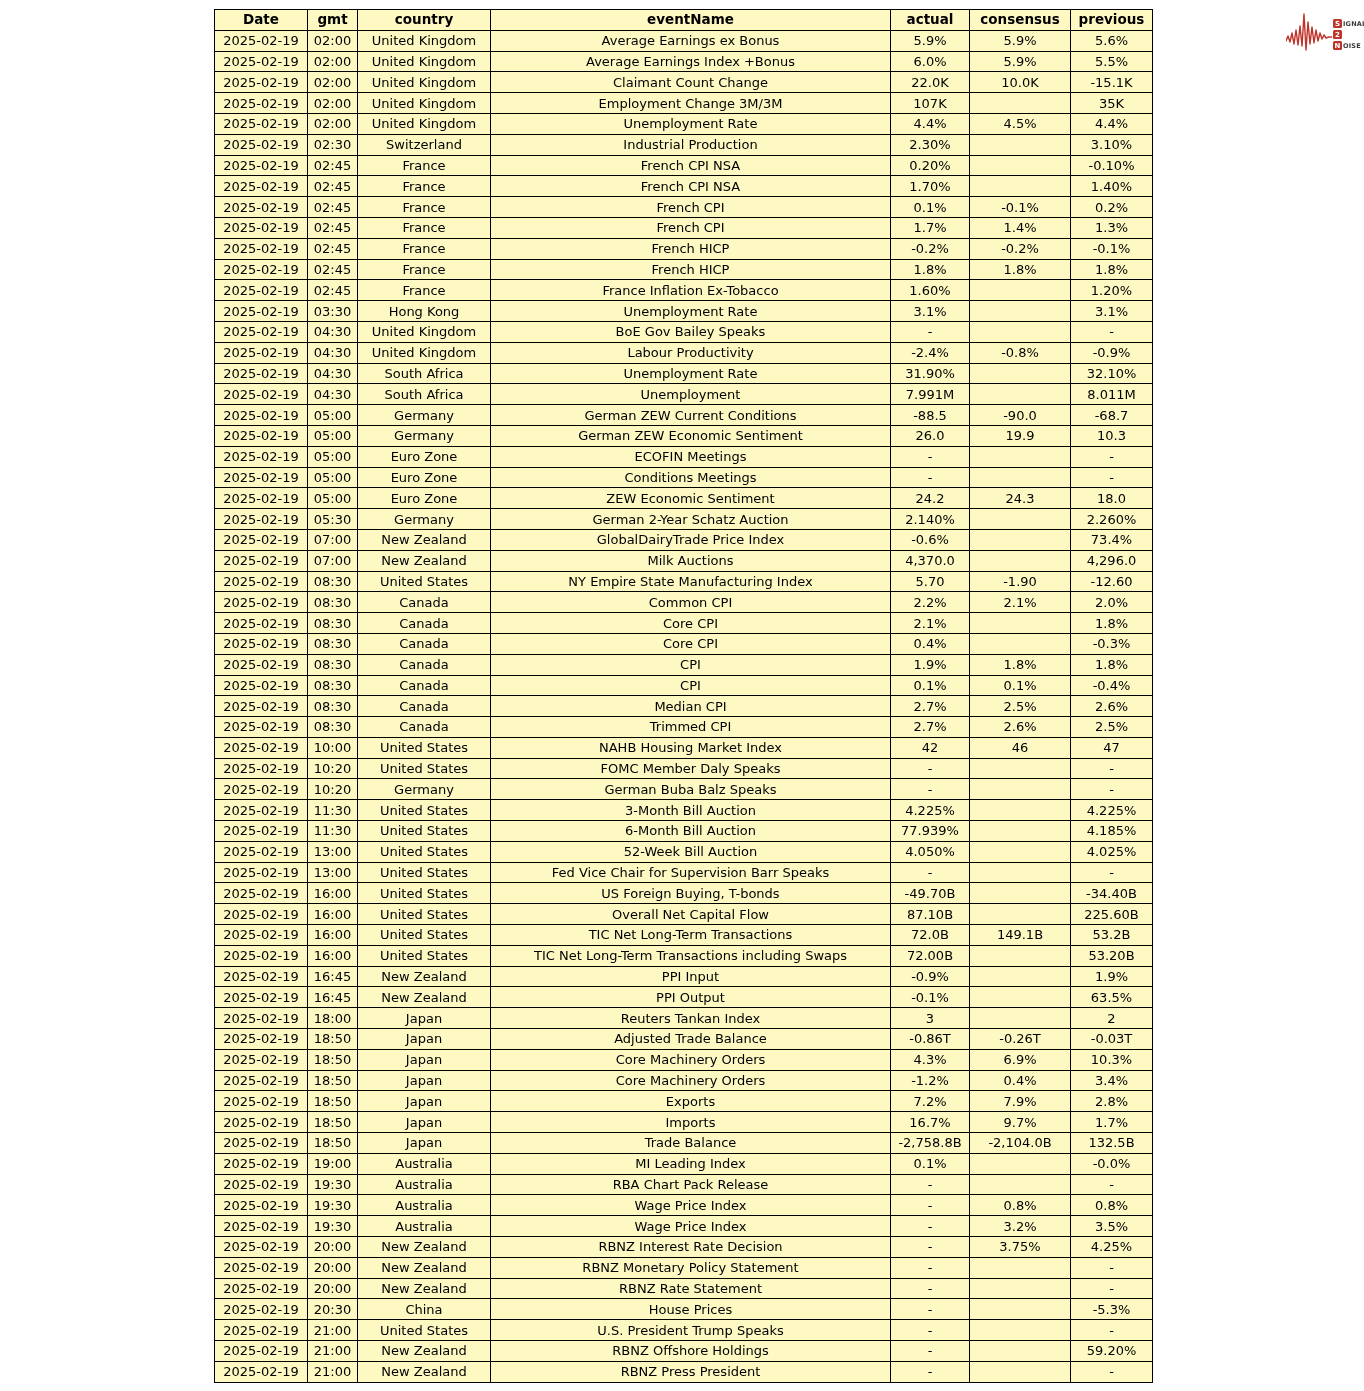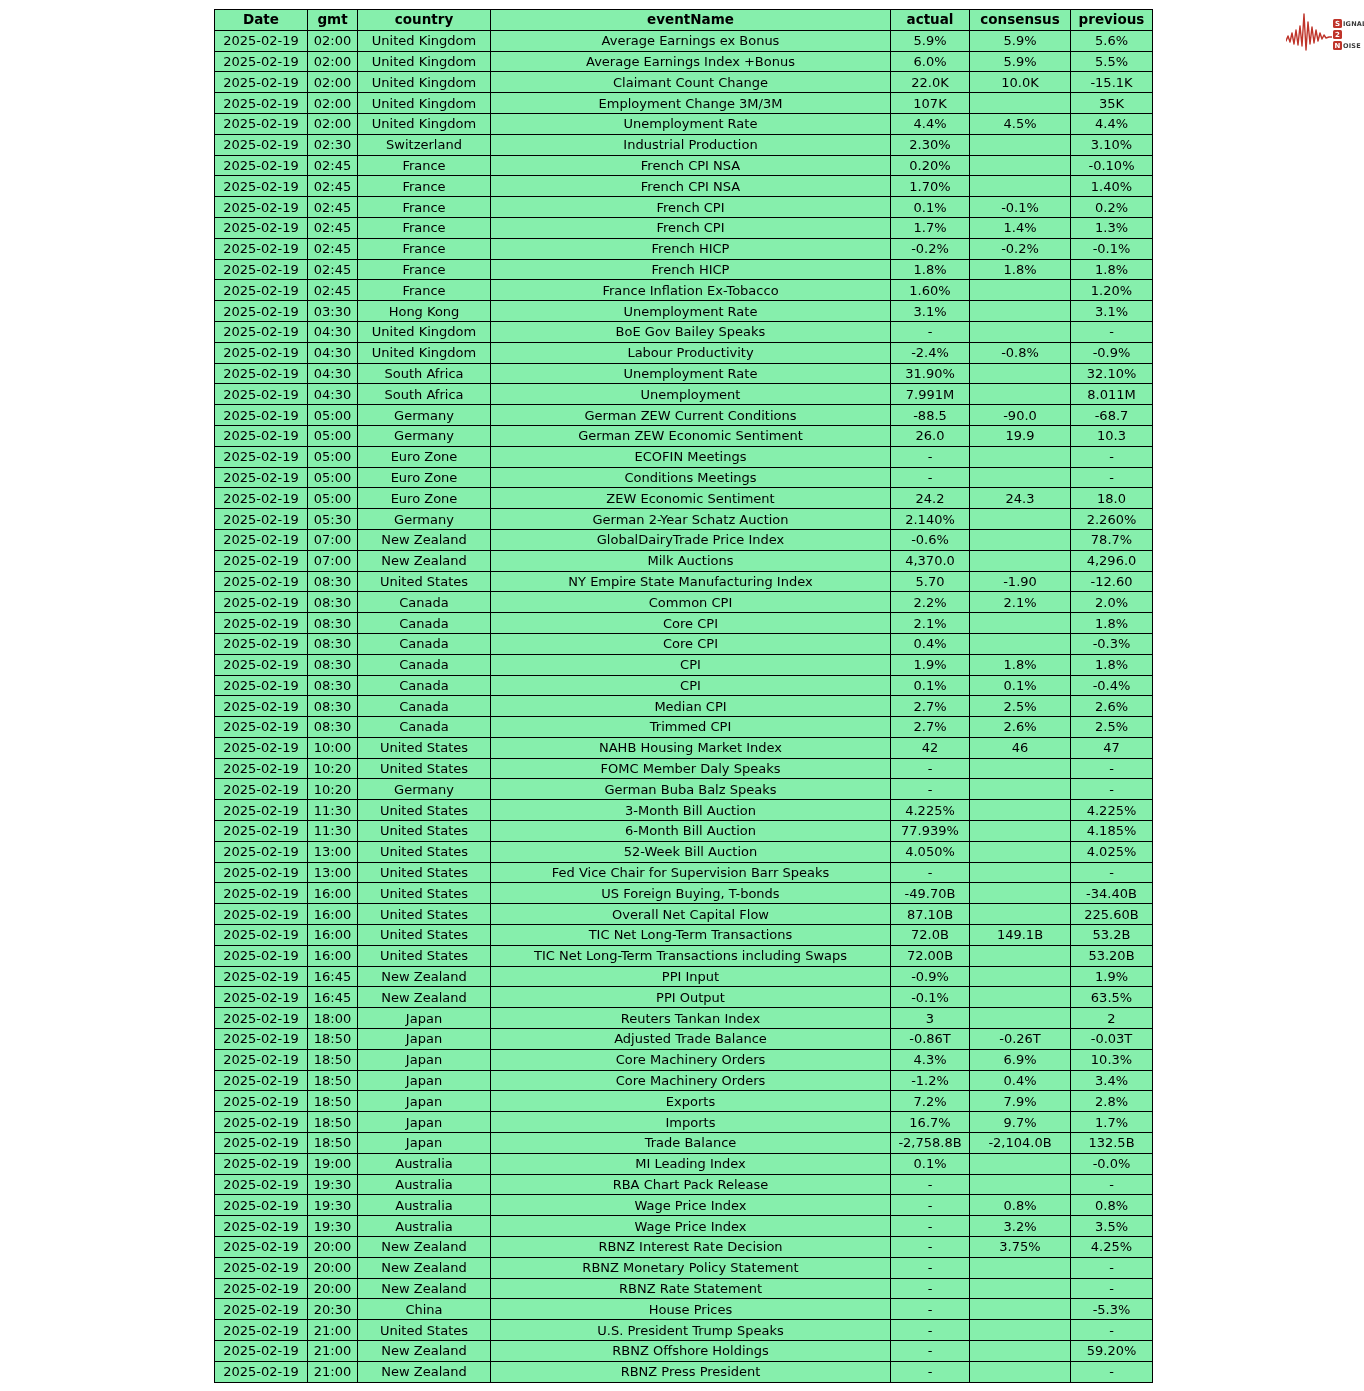--- a/index.html
+++ b/index.html
@@ -10,21 +10,21 @@
     position: relative;
     overflow: hidden;
   }
   
   table.calendar {
     position: absolute;
     left: 214px; top: 9px;
     width: 938px;
     border-collapse: collapse;
     table-layout: fixed;
-    background: #86efac;
+    background: #fef9c3;
   }
   table.calendar th, table.calendar td {
     border: 1px solid #000000;
     text-align: center;
     vertical-align: middle;
     padding: 0 2px;
     height: 20.8px;
     font-size: 13px;
     line-height: 1;
     color: #000000;
@@ -326,21 +326,21 @@
         <td></td>
         <td>2.260%</td>
       </tr>
       <tr>
         <td>2025-02-19</td>
         <td>07:00</td>
         <td>New Zealand</td>
         <td>GlobalDairyTrade Price Index</td>
         <td>-0.6%</td>
         <td></td>
-        <td>78.7%</td>
+        <td>73.4%</td>
       </tr>
       <tr>
         <td>2025-02-19</td>
         <td>07:00</td>
         <td>New Zealand</td>
         <td>Milk Auctions</td>
         <td>4,370.0</td>
         <td></td>
         <td>4,296.0</td>
       </tr>

